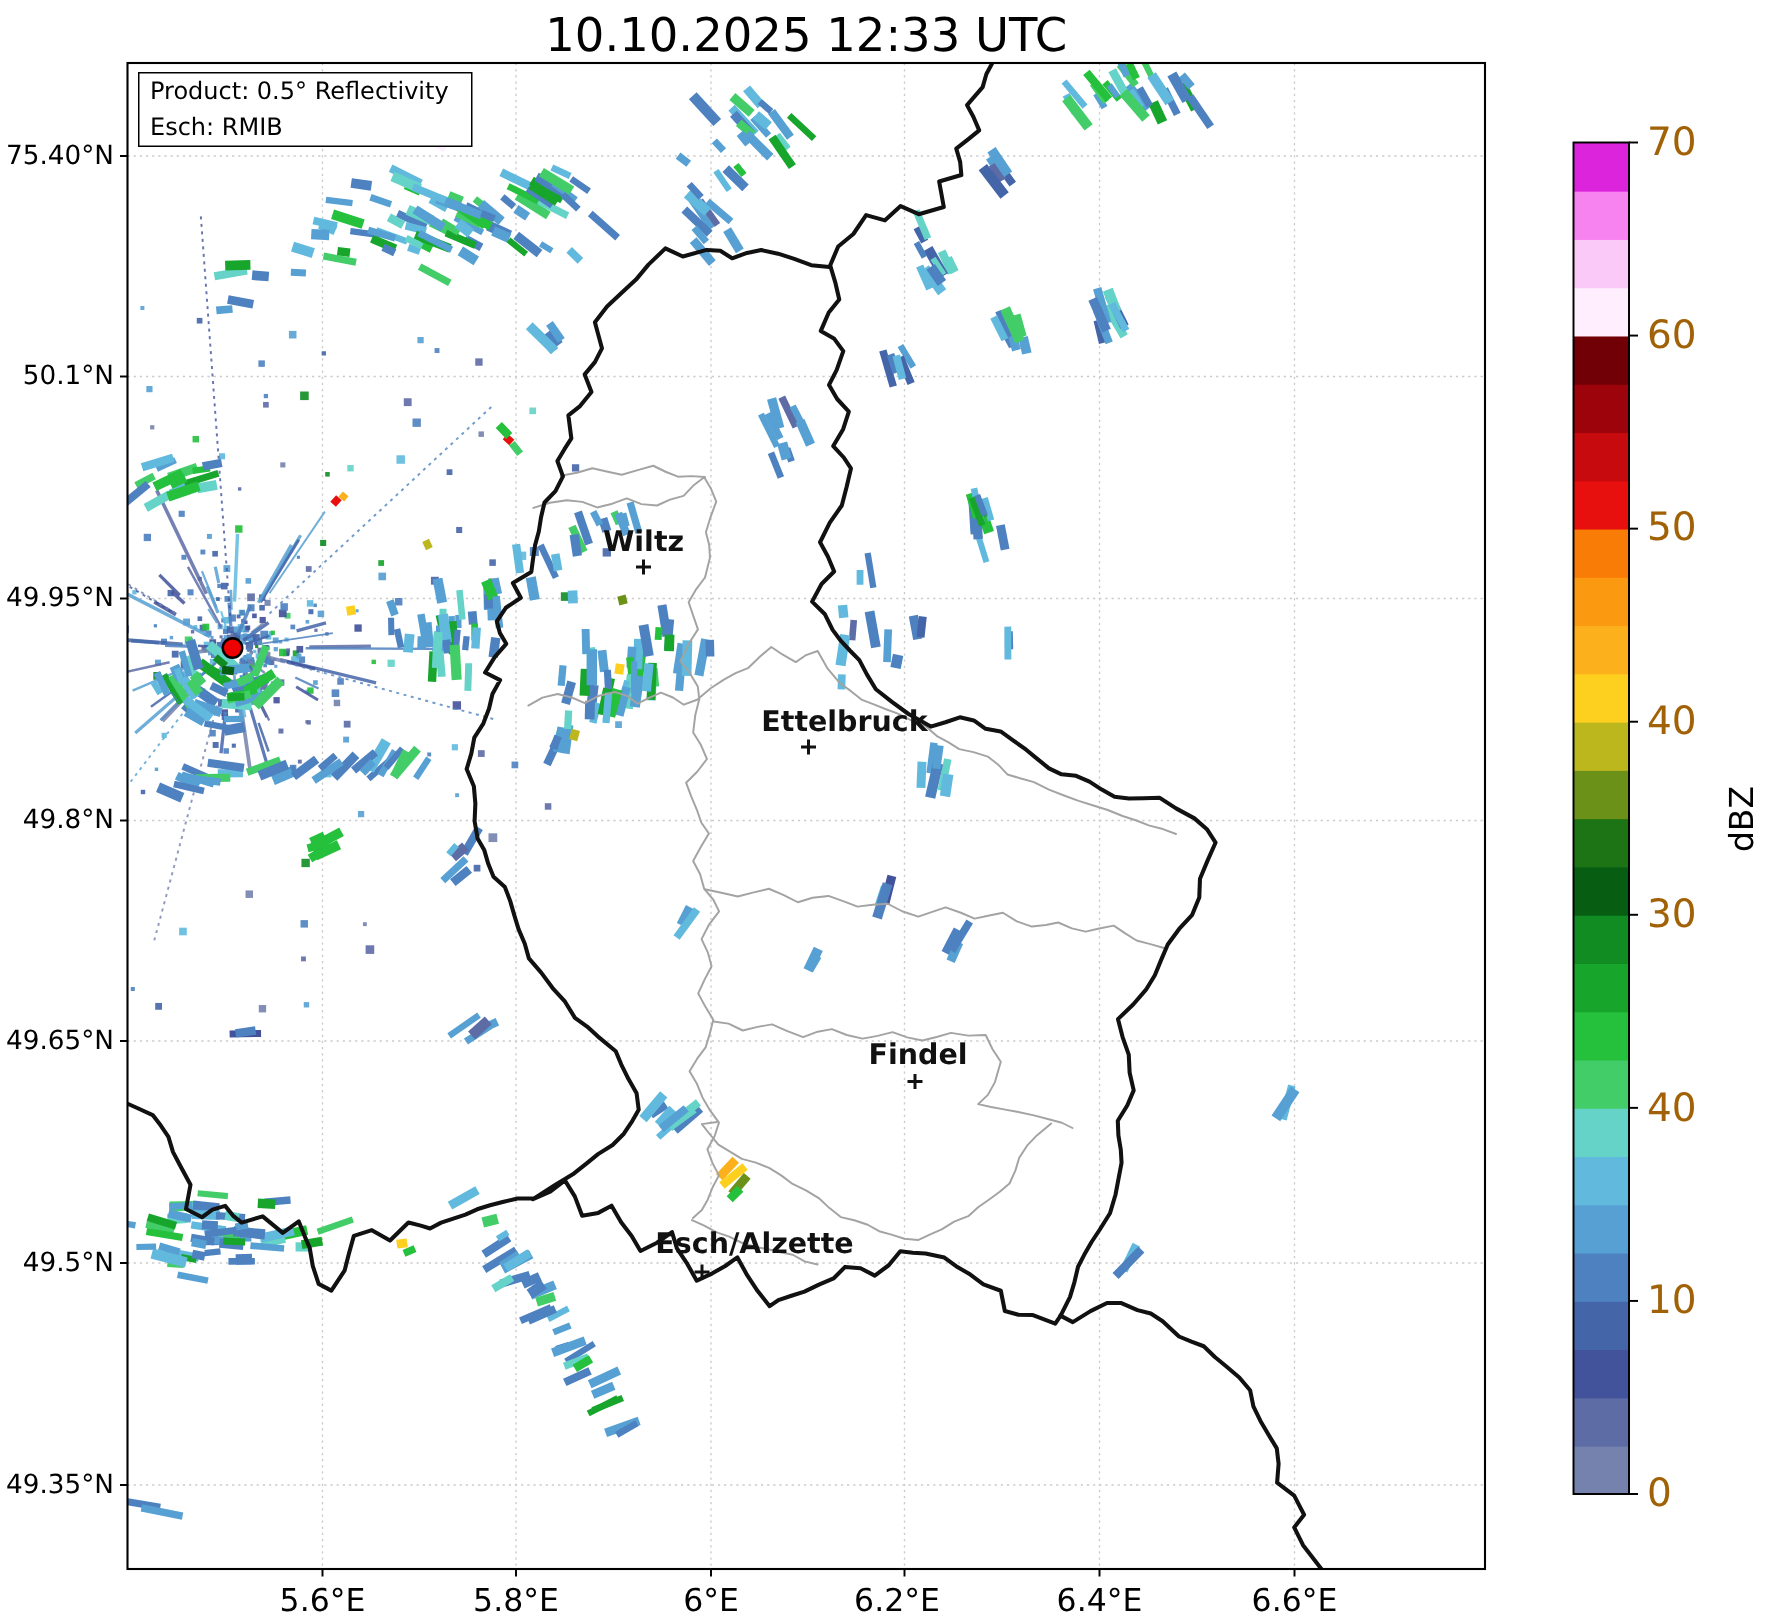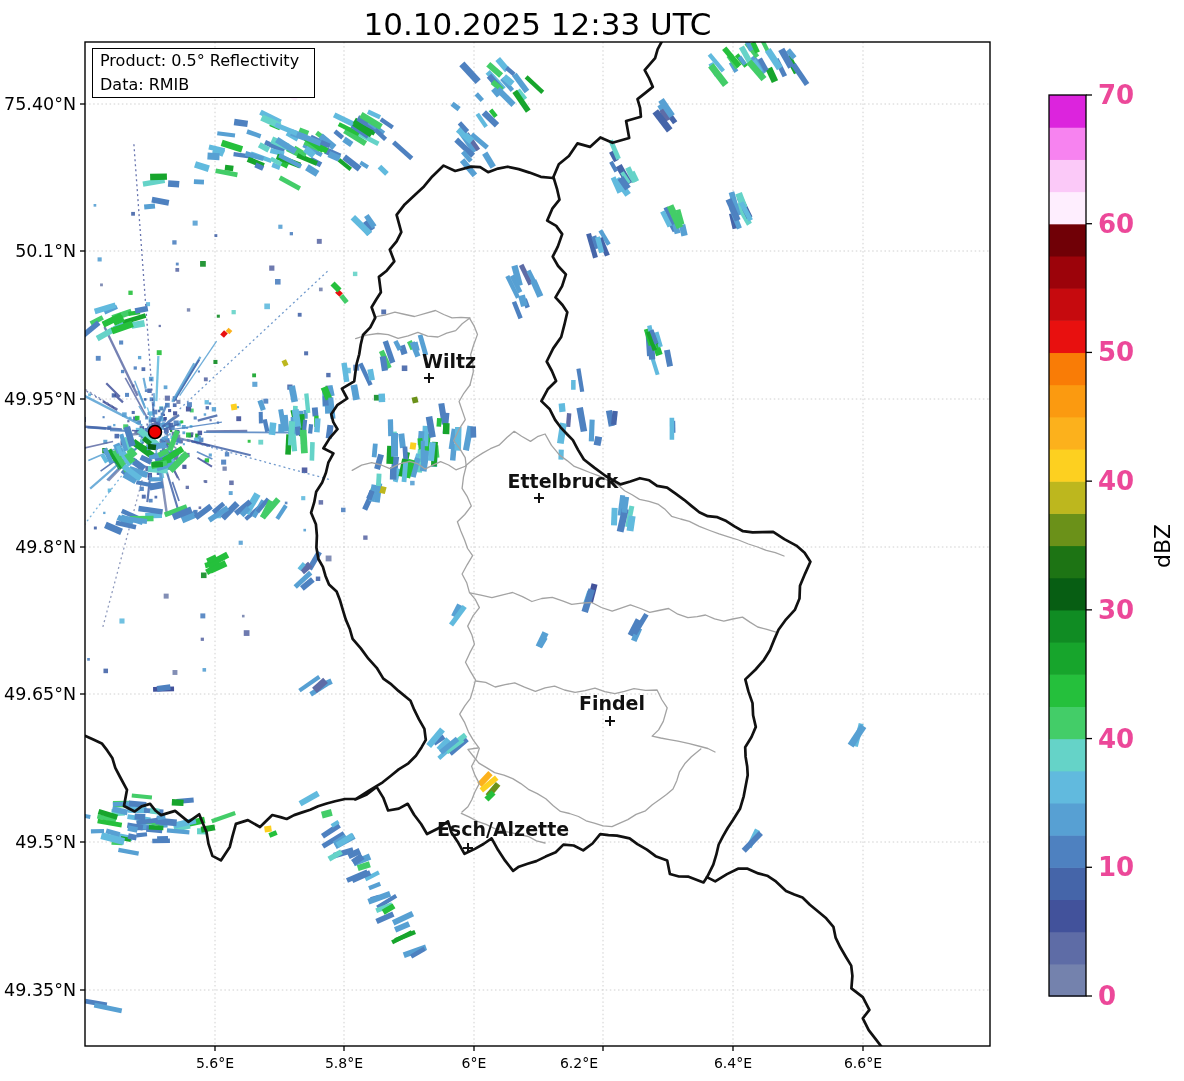--- a/index.html
+++ b/index.html
@@ -1,24 +1,24 @@
 <!DOCTYPE html>
 <html><head>
 <meta charset="utf-8">
 <style>
   html,body{margin:0;padding:0;background:#fff;}
   body{width:1184px;height:1081px;overflow:hidden;font-family:"DejaVu Sans","Liberation Sans",sans-serif;}
   #fig{position:relative;width:1184px;height:836px;background:#fff;}
   #title{position:absolute;left:0;top:6px;width:1075px;text-align:center;font-size:31px;color:#000;}
   #mapsvg{position:absolute;left:0;top:0;}
   #infobox{position:absolute;left:92px;top:48px;width:207px;background:#fff;border:1.5px solid #000;padding:0 7px;font-size:16px;line-height:24px;color:#000;z-index:5;}
-  .xticklab{position:absolute;transform:translate(-50%,0);font-size:14px;color:#000;white-space:nowrap;}
+  .xticklab{position:absolute;transform:translate(-50%,0);font-size:21px;color:#000;white-space:nowrap;}
   .yticklab{position:absolute;transform:translate(-100%,-50%);font-size:17.5px;color:#000;white-space:nowrap;}
   .citylab{position:absolute;transform:translate(-50%,-50%);font-size:19px;font-weight:bold;color:#111;white-space:nowrap;z-index:4;}
-  .cbticklab{position:absolute;font-size:26px;color:#ec4899;transform:translate(0,-50%);font-weight:bold;}
+  .cbticklab{position:absolute;font-size:26px;color:#a16207;transform:translate(0,-50%);}
   #cbarlabel{position:absolute;font-size:22px;color:#000;transform:translate(-50%,-50%) rotate(-90deg);white-space:nowrap;}
 </style>
 </head>
 <body>
 
 <div id="fig">
   <div id="title">10.10.2025 12:33 UTC</div>
 
   <svg id="mapsvg" width="1184" height="1081" viewBox="0 0 1184 1081">
       <defs>
@@ -1042,42 +1042,42 @@
         <line x1="1086" y1="609.8571428571429" x2="1092" y2="609.8571428571429" stroke="#000" stroke-width="1.3"></line>
         <line x1="1086" y1="481.1428571428572" x2="1092" y2="481.1428571428572" stroke="#000" stroke-width="1.3"></line>
         <line x1="1086" y1="352.42857142857144" x2="1092" y2="352.42857142857144" stroke="#000" stroke-width="1.3"></line>
         <line x1="1086" y1="223.71428571428578" x2="1092" y2="223.71428571428578" stroke="#000" stroke-width="1.3"></line>
         <line x1="1086" y1="95" x2="1092" y2="95" stroke="#000" stroke-width="1.3"></line>
       </g>
     </svg>
 
   <div id="infobox">
     <div>Product: 0.5° Reflectivity</div>
-    <div>Data: RMIB</div>
+    <div>Esch: RMIB</div>
   </div>
 
   <div id="xticks">
       <div class="xticklab" style="left: 215px; top: 1055px;">5.6°E</div>
       <div class="xticklab" style="left: 344px; top: 1055px;">5.8°E</div>
       <div class="xticklab" style="left: 474px; top: 1055px;">6°E</div>
-      <div class="xticklab" style="left: 579px; top: 1055px;">6.2°E</div>
+      <div class="xticklab" style="left: 598px; top: 1055px;">6.2°E</div>
       <div class="xticklab" style="left: 733px; top: 1055px;">6.4°E</div>
       <div class="xticklab" style="left: 863px; top: 1055px;">6.6°E</div>
     </div>
   <div id="yticks">
       <div class="yticklab" style="left: 76px; top: 104px;">75.40°N</div>
       <div class="yticklab" style="left: 76px; top: 251px;">50.1°N</div>
       <div class="yticklab" style="left: 76px; top: 399px;">49.95°N</div>
       <div class="yticklab" style="left: 76px; top: 547px;">49.8°N</div>
       <div class="yticklab" style="left: 76px; top: 694px;">49.65°N</div>
       <div class="yticklab" style="left: 76px; top: 842px;">49.5°N</div>
       <div class="yticklab" style="left: 76px; top: 990px;">49.35°N</div>
     </div>
   <div id="citylabels">
-      <div class="citylab" style="left: 449px; top: 361px;">Wiltz</div>
+      <div class="citylab" style="left: 429px; top: 361px;">Wiltz</div>
       <div class="citylab" style="left: 563px; top: 481px;">Ettelbruck</div>
       <div class="citylab" style="left: 612px; top: 703px; text-align: right;">Findel</div>
       <div class="citylab" style="left: 503px; top: 829px;">Esch/Alzette</div>
     </div>
   <div id="cbticks">
       <div class="cbticklab" style="left: 1098px; top: 996px;">0</div>
       <div class="cbticklab" style="left: 1098px; top: 867.286px;">10</div>
       <div class="cbticklab" style="left: 1098px; top: 738.571px;">40</div>
       <div class="cbticklab" style="left: 1098px; top: 609.857px;">30</div>
       <div class="cbticklab" style="left: 1098px; top: 481.143px;">40</div>

